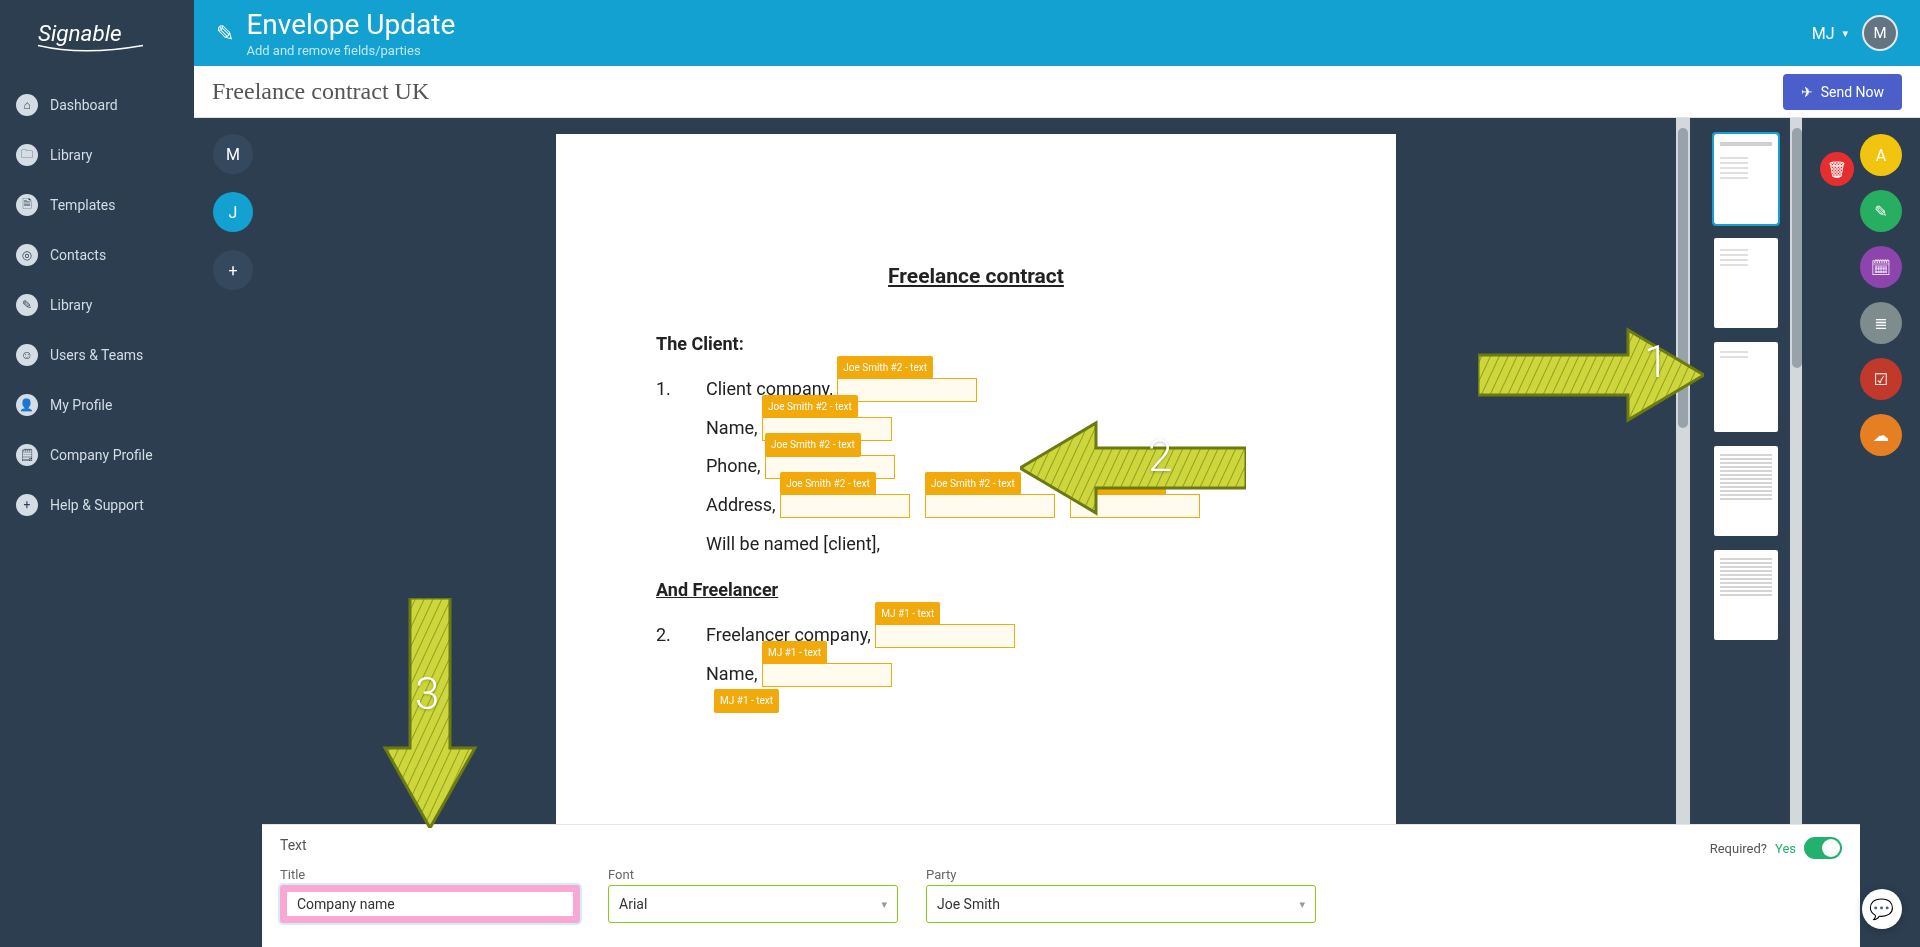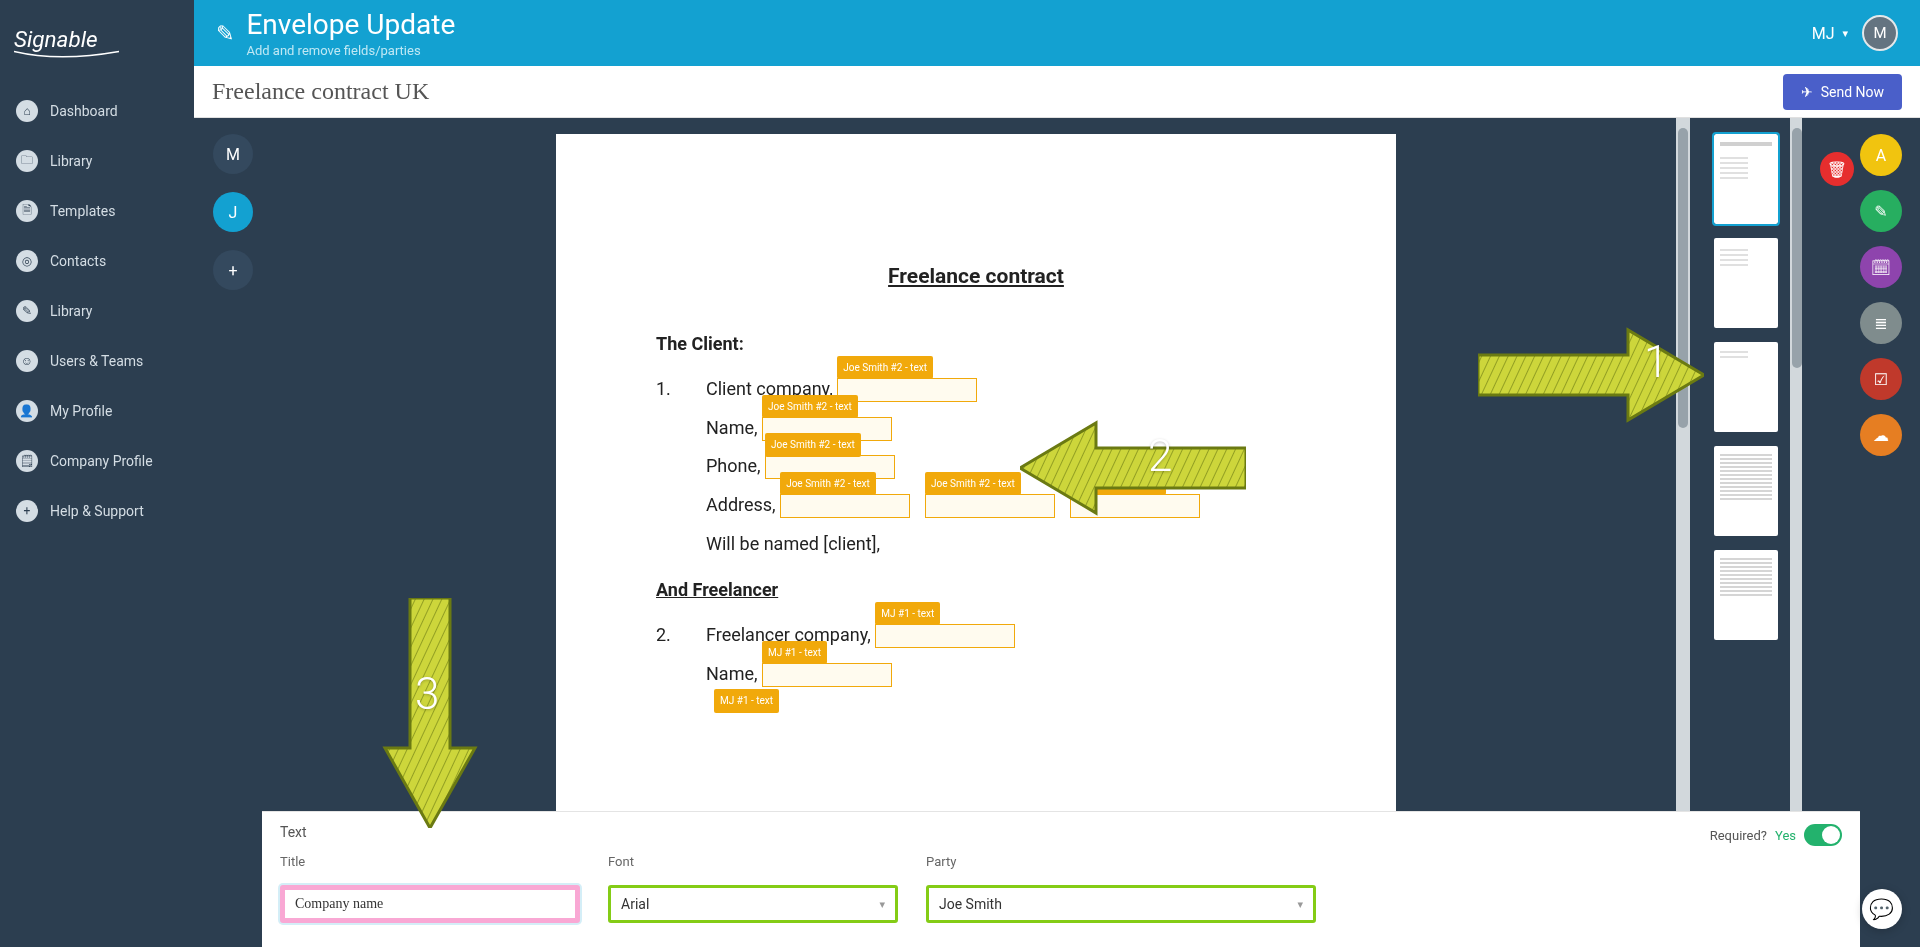--- a/index.html
+++ b/index.html
@@ -1,20 +1,20 @@
 <!DOCTYPE html>
 <html><head>
 <meta charset="utf-8">
 <style>
   * { box-sizing: border-box; margin: 0; padding: 0; font-family: -apple-system, BlinkMacSystemFont, "Segoe UI", Roboto, Arial, sans-serif; }
   body { background: #f5f5f5; overflow: hidden; width: 1920px; height: 947px; position: relative; }
 
   
   .sidebar { position: absolute; left: 0; top: 0; width: 194px; height: 100%; background: #2c3e50; color: #d4dde4; }
-  .logo { padding: 24px 14px 24px; color: #fff; }
+  .logo { padding: 18px 14px 24px; color: #fff; margin-left: 24px; }
   .logo svg { width: 150px; height: 34px; }
   .nav-item { display: flex; align-items: center; padding: 14px 16px; cursor: pointer; color: #d4dde4; font-size: 14px; }
   .nav-icon-bg { width: 22px; height: 22px; border-radius: 50%; background: #d4dde4; margin-right: 12px; display: flex; align-items: center; justify-content: center; color: #2c3e50; font-size: 12px; flex-shrink: 0; }
 
   
   .header { position: absolute; left: 194px; top: 0; right: 0; height: 66px; background: #13a1d1; color: #fff; display: flex; align-items: center; padding: 10px 22px; }
   .header-title { font-family: Georgia, "Times New Roman", serif; }
   .header-main { font-size: 28px; }
   .header-sub { font-size: 13px; color: #bfe8f4; margin-top: 2px; }
   .header-pencil { margin-right: 12px; font-size: 22px; }
@@ -67,24 +67,24 @@
   .ft-upl  { background: #e67e22; }
 
   
   .props { position: absolute; left: 262px; right: 0; bottom: 0; background: #fff; border-top: 1px solid #e4e4e4; padding: 12px 18px 24px 18px; z-index: 5; }
   .props-top { display: flex; align-items: flex-start; font-size: 14px; color: #555; margin-bottom: 8px; }
   .req { display: flex; align-items: center; gap: 8px; margin-left: auto; font-size: 13px; }
   .req .yes { color: #23b26d; }
   .toggle { width: 38px; height: 22px; background: #23b26d; border-radius: 11px; position: relative; }
   .toggle::after { content: ""; position: absolute; width: 18px; height: 18px; background: #fff; border-radius: 50%; top: 2px; right: 2px; }
   .prop-row { display: flex; gap: 28px; }
-  .prop-col { display: flex; flex-direction: column; gap: 16px; flex: 1; max-width: 380px; }
+  .prop-col { display: flex; flex-direction: column; gap: 3px; flex: 1; max-width: 380px; }
   .plabel { font-size: 13px; color: #666; }
-  .pinput, .pselect { height: 38px; border: 3px solid #84cc16; border-radius: 3px; padding: 0 10px; font-size: 14px; color: #333; background: #fff; }
-  .pinput.active { border: 5px solid #f9a8d4; box-shadow: 0 0 0 2px rgba(19,161,209,0.18); font-family: Liberation Serif, serif; }
+  .pinput, .pselect { height: 38px; border: 1px solid #84cc16; border-radius: 3px; padding: 0 10px; font-size: 14px; color: #333; background: #fff; }
+  .pinput.active { border: 7px solid #f9a8d4; box-shadow: 0 0 0 2px rgba(19,161,209,0.18); }
   .pselect { display: flex; align-items: center; justify-content: space-between; cursor: pointer; }
   .pselect .car { color: #999; font-size: 11px; }
 
   
   .arrow { position: absolute; z-index: 20; pointer-events: none; }
   .arrow svg { width: 100%; height: 100%; }
   .arrow-num { position: absolute; color: #fff; font-size: 44px; font-weight: 300; text-shadow: 0 1px 3px rgba(0,0,0,.25); pointer-events: none; z-index: 21; }
 
   
   .sbar { width: 14px; background: #d2d8dc; position: absolute; top: 0; bottom: 0; }

